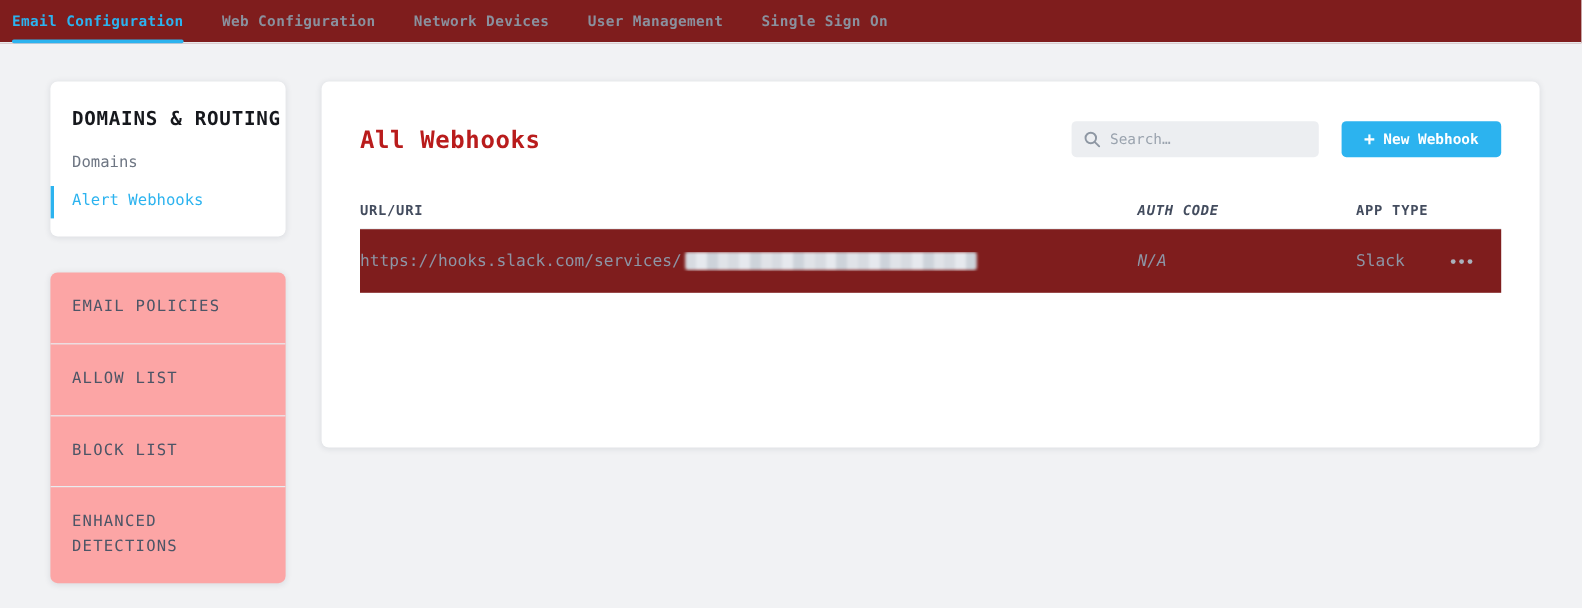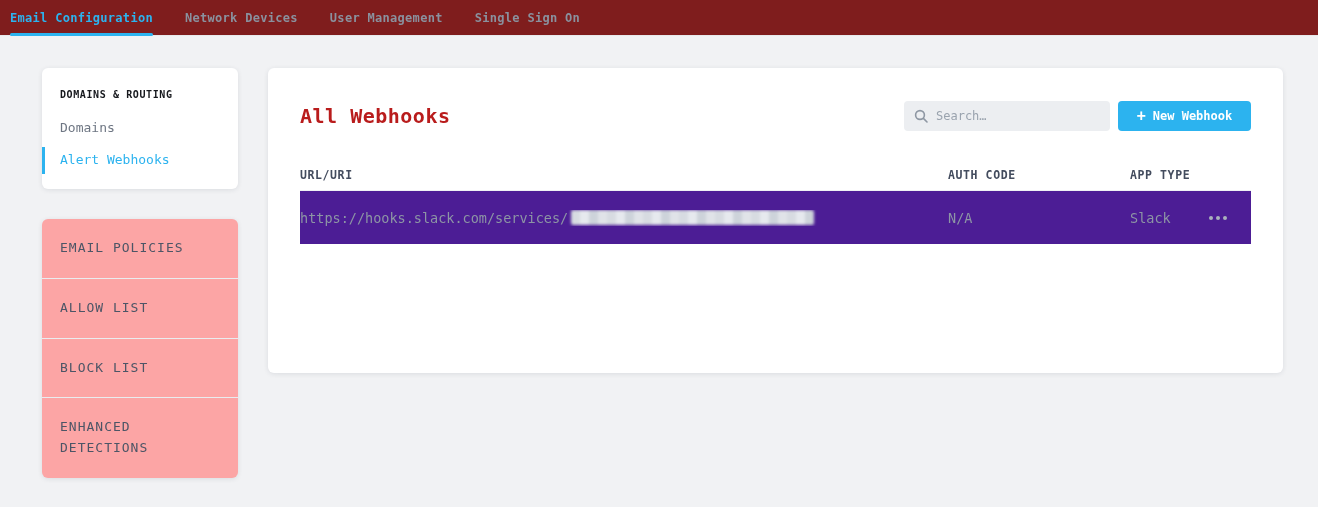--- a/index.html
+++ b/index.html
@@ -52,21 +52,21 @@
 
   
   .sidebar { width: 196px; flex: 0 0 196px; }
   .card {
     background: #ffffff;
     border-radius: 6px;
     box-shadow: 0 1px 5px rgba(30,40,60,0.10);
   }
   .routing-card { padding: 21px 18px 22px; margin-bottom: 30px; overflow: hidden; }
   .routing-title {
-    font-size: 10px;
+    font-size: 16px;
     font-weight: 700;
     color: #16181d;
     letter-spacing: 0.6px;
     margin-bottom: 20px;
     white-space: nowrap;
   }
   .side-item {
     position: relative;
     font-size: 13px;
     color: #6e7683;
@@ -111,21 +111,21 @@
     align-items: center;
     justify-content: space-between;
     padding-top: 33px;
   }
   .main-title {
     font-size: 20px;
     font-weight: 700;
     color: #b91c1c;
     letter-spacing: 0.5px;
   }
-  .header-right { display: flex; align-items: flex-end; gap: 8px; }
+  .header-right { display: flex; align-items: flex-end; gap: 19px; }
 
   .search-box {
     width: 206px;
     height: 30px;
     background: #eceef1;
     border-radius: 4px;
     display: flex;
     align-items: center;
     padding: 0 10px;
     gap: 8px;
@@ -173,24 +173,24 @@
     font-size: 11.5px;
     font-weight: 700;
     color: #434c5e;
     letter-spacing: 0.6px;
   }
   .trow {
     display: flex;
     align-items: center;
     cursor: pointer;
   }
-  .trow.highlight { background: #4c1d95; height: 53px; }
+  .trow.highlight { background: #7f1d1d; height: 53px; }
   .trow.plain { height: 60px; }
   .col-url   { flex: 1 1 auto; min-width: 0; }
-  .col-auth  { flex: 0 0 182px; }
+  .col-auth  { flex: 0 0 182px; font-style: italic; }
   .col-app   { flex: 0 0 77px; }
   .col-act   { flex: 0 0 44px; display: flex; justify-content: flex-start; }
   .cell-text {
     font-size: 13.5px;
     color: #8d95a5;
     white-space: nowrap;
     overflow: hidden;
   }
   .url-line { display: flex; align-items: center; }
   .redact {
@@ -217,20 +217,21 @@
     border-radius: 50%;
     background: #aab1bc;
     display: block;
   }
 </style>
 </head>
 <body>
 
 <div class="topnav">
   <div class="tab active">Email Configuration</div>
+  <div class="tab">Web Configuration</div>
   <div class="tab">Network Devices</div>
   <div class="tab">User Management</div>
   <div class="tab">Single Sign On</div>
 </div>
 
 <div class="content">
 
   <div class="sidebar">
 
     <div class="card routing-card">

